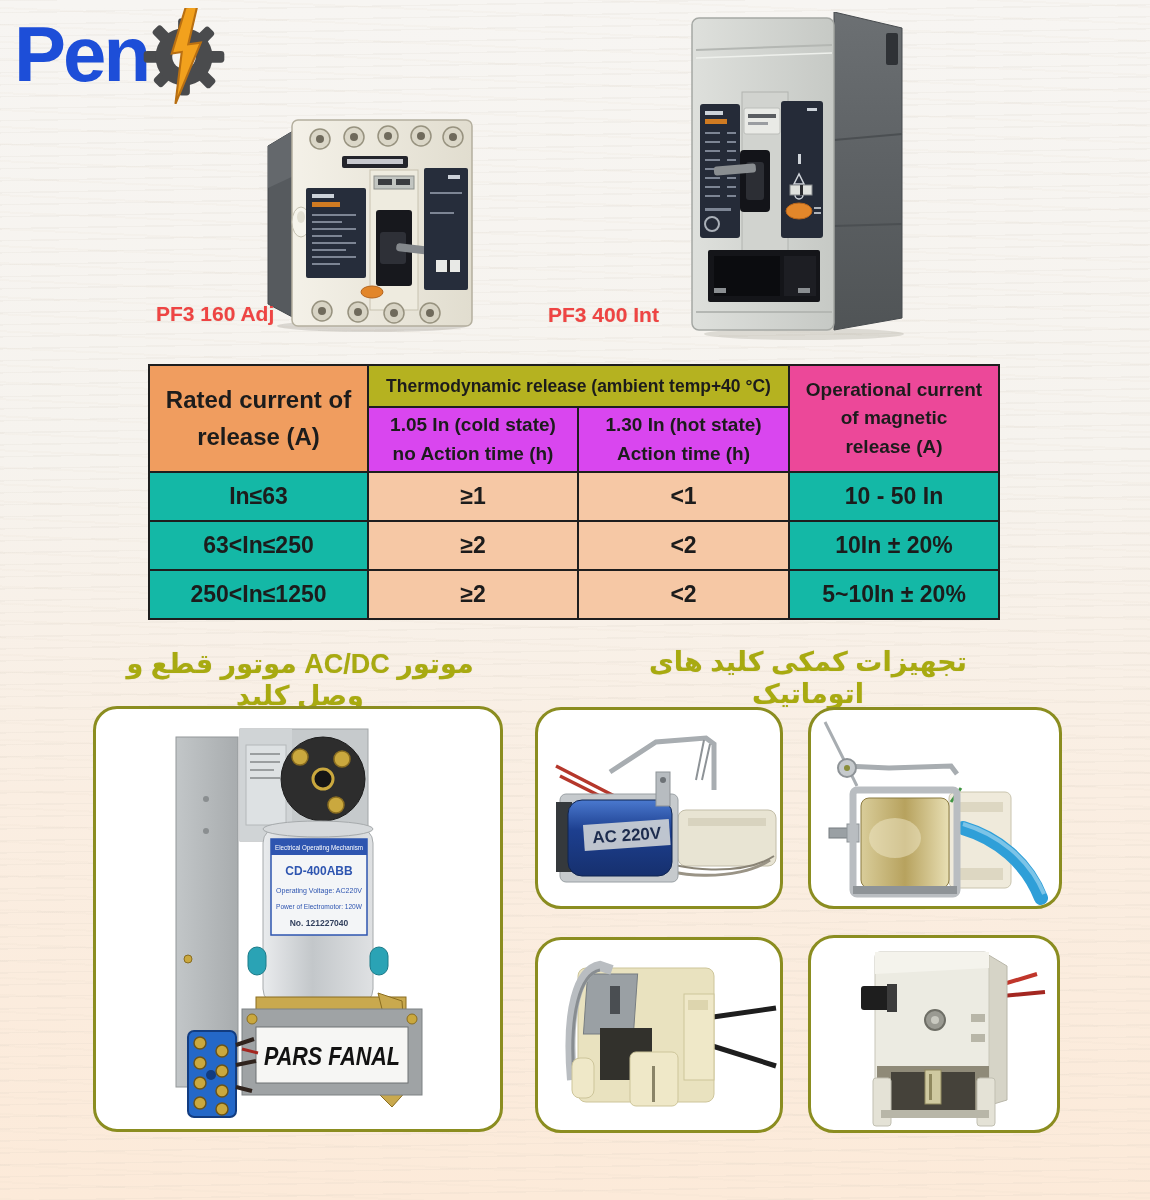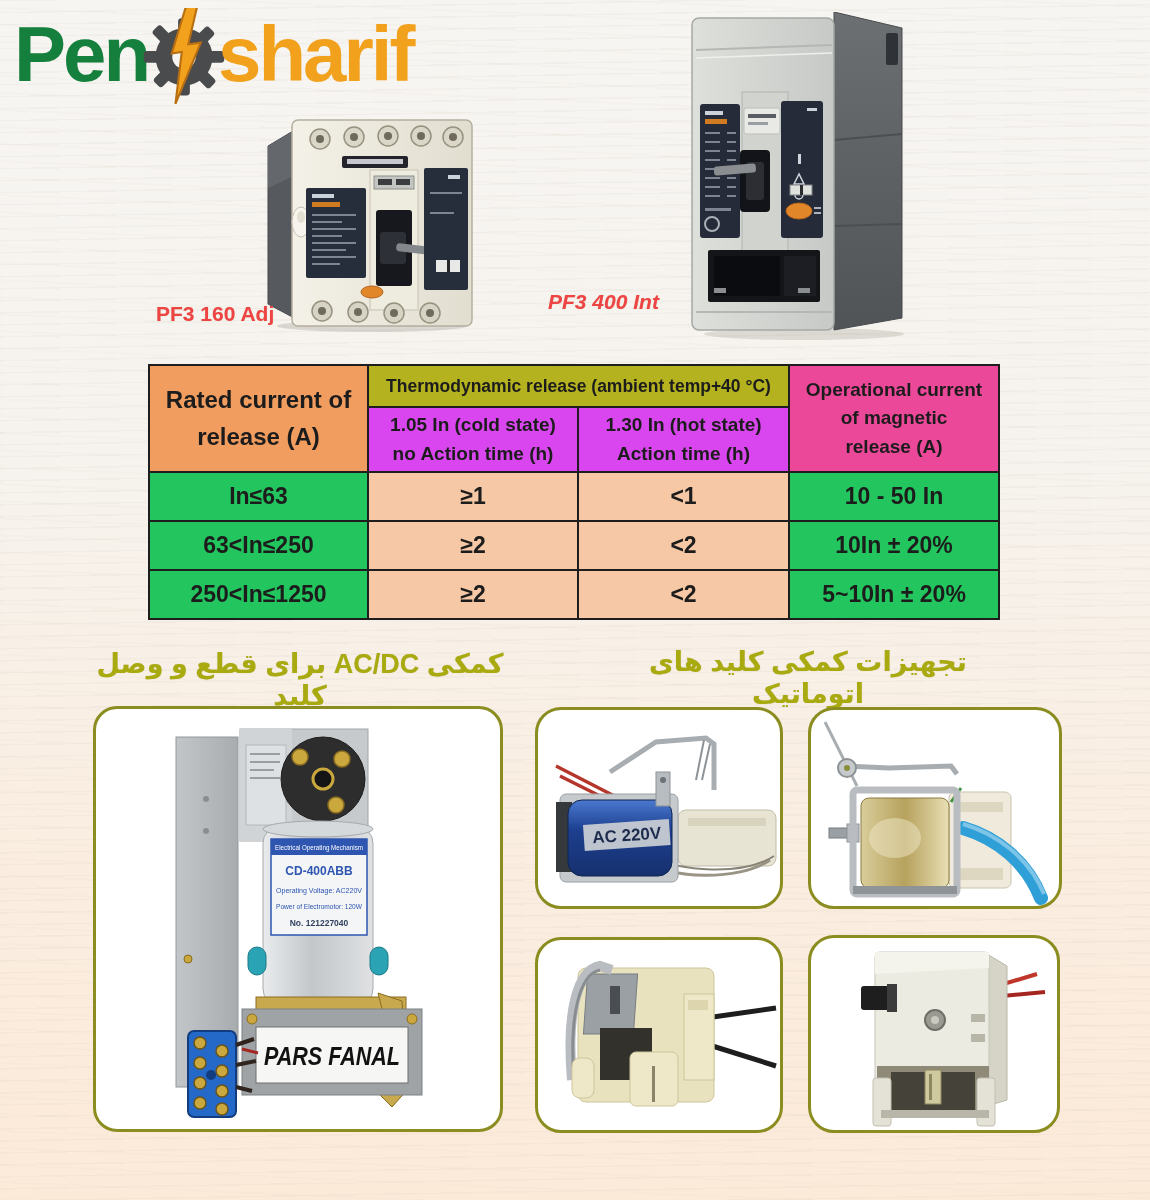--- a/index.html
+++ b/index.html
@@ -10,39 +10,39 @@
     background:
       repeating-linear-gradient(179deg, rgba(205,198,186,.13) 0 1.5px, rgba(0,0,0,0) 1.5px 12px),
       repeating-linear-gradient(2.5deg, rgba(225,214,198,.10) 0 2px, rgba(0,0,0,0) 2px 17px),
       linear-gradient(180deg,#f7f5f2 0%, #f6f3ee 38%, #faeee2 66%, #fcead9 100%);
   }
   .abs { position:absolute; }
 
   
   .logo { left:14px; top:4px; display:flex; align-items:center; }
   .logo .word { font-size:78px; font-weight:bold; letter-spacing:-3px; line-height:96px; }
-  .logo .w-dark { color:#15803d; }
+  .logo .w-dark { color:#1d4ed8; }
   .logo .w-orange { color:#f2a11d; }
   .logo svg { margin:4px -8px 0 -6px; }
 
   
   .prod-label { font-size:21px; font-weight:bold; color:#ef4444; text-shadow:0 0 1px rgba(120,120,20,.25); }
 
   
   table.spec { left:148px; top:364px; border-collapse:collapse; table-layout:fixed; width:850px; }
   table.spec td {
     border:2.5px solid #1e1e1e; text-align:center; vertical-align:middle;
     color:#1c1c1c; font-weight:bold; white-space:pre-line; padding:2px 4px;
   }
   td.c-rated   { background:#f09d5f; font-size:24px; line-height:1.55; }
   td.c-green   { background:#b5b220; color:#f4f6d6; font-size:17.5px; height:42px; }
   td.c-sub     { background:#d946ef; font-size:19px; line-height:1.55; height:64px; }
   td.c-mag     { background:#ec4899; font-size:19px; line-height:1.5;margin-left:24px; }
   tr.r-data td { height:49px; font-size:23px; }
-  tr.r-data td.d-edge { background:#22c55e; }
+  tr.r-data td.d-edge { background:#14b8a6; }
   tr.r-data td.d-mid  { background:#f6c8a5; }
 
   
   .fa-heading {
     direction:rtl; text-align:center; font-weight:bold; font-size:27px;
     color:#a8aa10; text-shadow:0 0 1px rgba(130,130,15,.3);
   }
 
   
   .photo-box {
@@ -64,21 +64,20 @@
         <rect x="43" y="4" width="14" height="20" rx="4" transform="rotate(45 50 50)"></rect>
         <rect x="43" y="76" width="14" height="20" rx="4" transform="rotate(45 50 50)"></rect>
         <rect x="2" y="43" width="20" height="14" rx="4" transform="rotate(45 50 50)"></rect>
         <rect x="78" y="43" width="20" height="14" rx="4" transform="rotate(45 50 50)"></rect>
       </g>
       <circle cx="50" cy="50" r="34"></circle>
       <circle cx="50" cy="50" r="14" fill="#f6f4f1"></circle>
     </g>
     <path d="M60 0 L36 52 L48 52 L32 112 L72 44 L57 44 L74 0 Z" fill="#f2a11d" stroke="#b86f12" stroke-width="2.5" transform="rotate(-8 50 57)"></path>
   </svg>
-  <span class="word w-orange">sharif</span>
 </div>
 
 <div class="abs" style="left:260px; top:114px; width:218px; height:220px;">
   <svg width="218" height="220" viewBox="0 0 218 220">
     <defs>
       <linearGradient id="lbBody" x1="0" y1="0" x2="1" y2="0">
         <stop offset="0" stop-color="#f4f1e8"></stop>
           <stop offset="1" stop-color="#e1ddcf"></stop>
       </linearGradient>
     </defs>
@@ -235,21 +234,21 @@
     <g>
       <rect x="22" y="238" width="112" height="52" rx="2" fill="#141519"></rect>
       <rect x="28" y="244" width="66" height="40" fill="#0b0c0f"></rect>
       <rect x="98" y="244" width="32" height="40" fill="#1d1e23"></rect>
       <rect x="28" y="276" width="12" height="5" fill="#8a8e91"></rect>
       <rect x="112" y="276" width="12" height="5" fill="#8a8e91"></rect>
     </g>
     <line x1="10" y1="300" x2="146" y2="300" stroke="#b4b7b3" stroke-width="2"></line>
   </svg>
 </div>
-<div class="abs prod-label" style="left:548px; top:290px;font-style:italic;">PF3 400 Int</div>
+<div class="abs prod-label" style="left:548px; top:303px;">PF3 400 Int</div>
 
 <table class="abs spec">
   <colgroup>
       <col style="width:219px">
       <col style="width:210px">
       <col style="width:211px">
       <col style="width:210px">
     </colgroup>
   <tbody>
   <tr>
@@ -280,21 +279,21 @@
   </tr>
   <tr class="r-data">
     <td class="d-edge">250&lt;In≤1250</td>
     <td class="d-mid">≥2</td>
     <td class="d-mid">&lt;2</td>
     <td class="d-edge">5~10In ± 20%</td>
   </tr>
   </tbody>
 </table>
 
-<div class="abs fa-heading" style="left:90px; top:648px; width:420px;" dir="rtl">کمکی AC/DC برای قطع و وصل کلید</div>
+<div class="abs fa-heading" style="left:90px; top:648px; width:420px;" dir="rtl">موتور AC/DC موتور قطع و وصل کلید</div>
 <div class="abs fa-heading" style="left:606px; top:646px; width:404px;" dir="rtl">تجهیزات کمکی کلید های اتوماتیک</div>
 
 <div class="abs photo-box" style="left:93px; top:706px; width:410px; height:426px;border-radius:24px;">
   <svg width="404" height="420" viewBox="0 0 404 420">
     <defs>
       <linearGradient id="mCyl" x1="0" y1="0" x2="1" y2="0">
         <stop offset="0" stop-color="#e9ebed"></stop>
           <stop offset=".45" stop-color="#c3c7ca"></stop>
           <stop offset="1" stop-color="#dfe1e3"></stop>
       </linearGradient>

